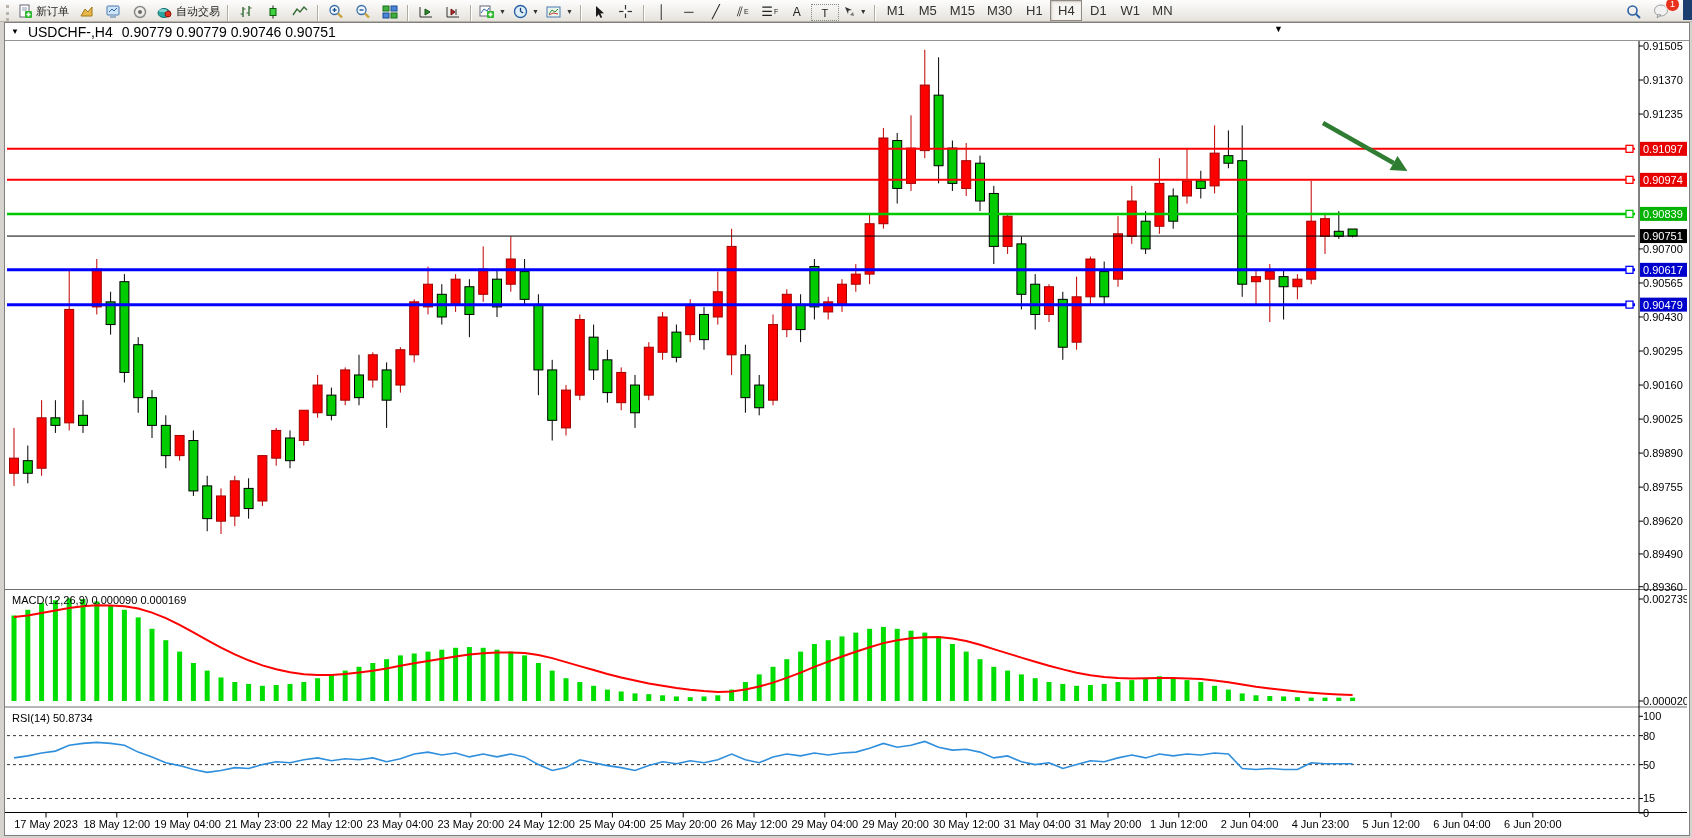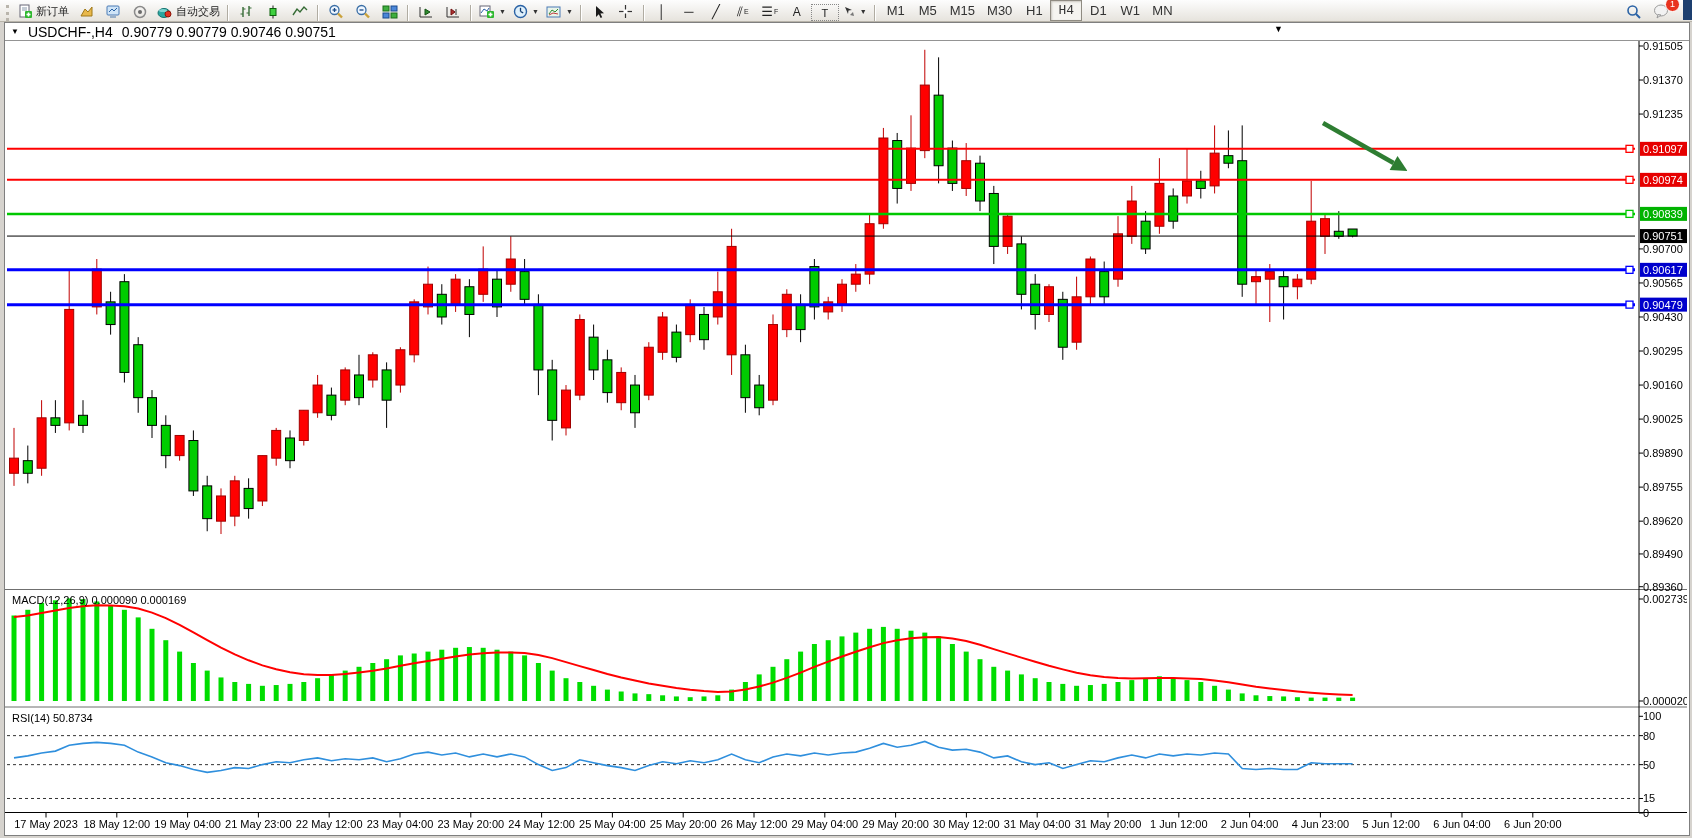--- a/index.html
+++ b/index.html
@@ -5,21 +5,21 @@
   html,body{margin:0;padding:0;}
   body{width:1692px;height:838px;background:#d6d3ce;font-family:"Liberation Sans",sans-serif;font-size:11px;overflow:hidden;position:relative;}
   
   .toolbar{position:absolute;left:0;top:0;width:1692px;height:22px;background:linear-gradient(#fdfdfd,#e6e3dd);border-bottom:1px solid #b8b4aa;display:flex;align-items:flex-end;padding:0 4px;box-sizing:border-box;gap:1px;}
   .tbtn{height:19px;min-width:20px;display:flex;align-items:center;justify-content:center;gap:3px;padding:0 3px;color:#222;cursor:default;white-space:nowrap;}
   .tbtn svg{display:block;}
   .tsep{width:1px;height:16px;background:#b0aca2;border-right:1px solid #ffffff;margin:0 3px;}
   .grip{width:3px;height:16px;border-left:3px dotted #b9b5ac;margin:0 2px;}
   .caret{font-size:7px;color:#333;margin-left:1px;}
   .tf{font-size:13px;color:#333;padding:0 5px;border:1px solid transparent;}
-  .tf.active{background:#f5f4f0;border:1px solid #8f8b82;box-shadow:inset 1px 1px 2px #c9c6bf;font-family:Liberation Mono, monospace;}
+  .tf.active{background:#f5f4f0;border:1px solid #8f8b82;box-shadow:inset 1px 1px 2px #c9c6bf;}
   .spacer{margin-left:auto;}
   .badge{position:absolute;right:-6px;top:-5px;background:#e8321e;color:#fff;border-radius:8px;min-width:9px;height:13px;line-height:13px;font-size:9px;text-align:center;padding:0 2px;border:1px solid #fff;}
   .corner{position:absolute;right:0;top:0;width:9px;height:20px;background:#1d3f6f;}
   .glyph{font-size:13px;line-height:13px;}
   .subltr{font-size:7px;vertical-align:sub;margin-left:-2px;}
   
   .frame{position:absolute;left:4px;top:22px;width:1684px;height:812px;background:#ffffff;border:1px solid #7f7f7f;box-sizing:content-box;}
   .titlebar{height:17px;border-bottom:1px solid #949494;display:flex;align-items:center;padding:0 6px;gap:9px;color:#000;position:relative;background:#fff;}
   .titlebar .sym{font-size:14px;}
   .shiftmark{position:absolute;left:1269px;top:1px;font-size:9px;color:#000;}

